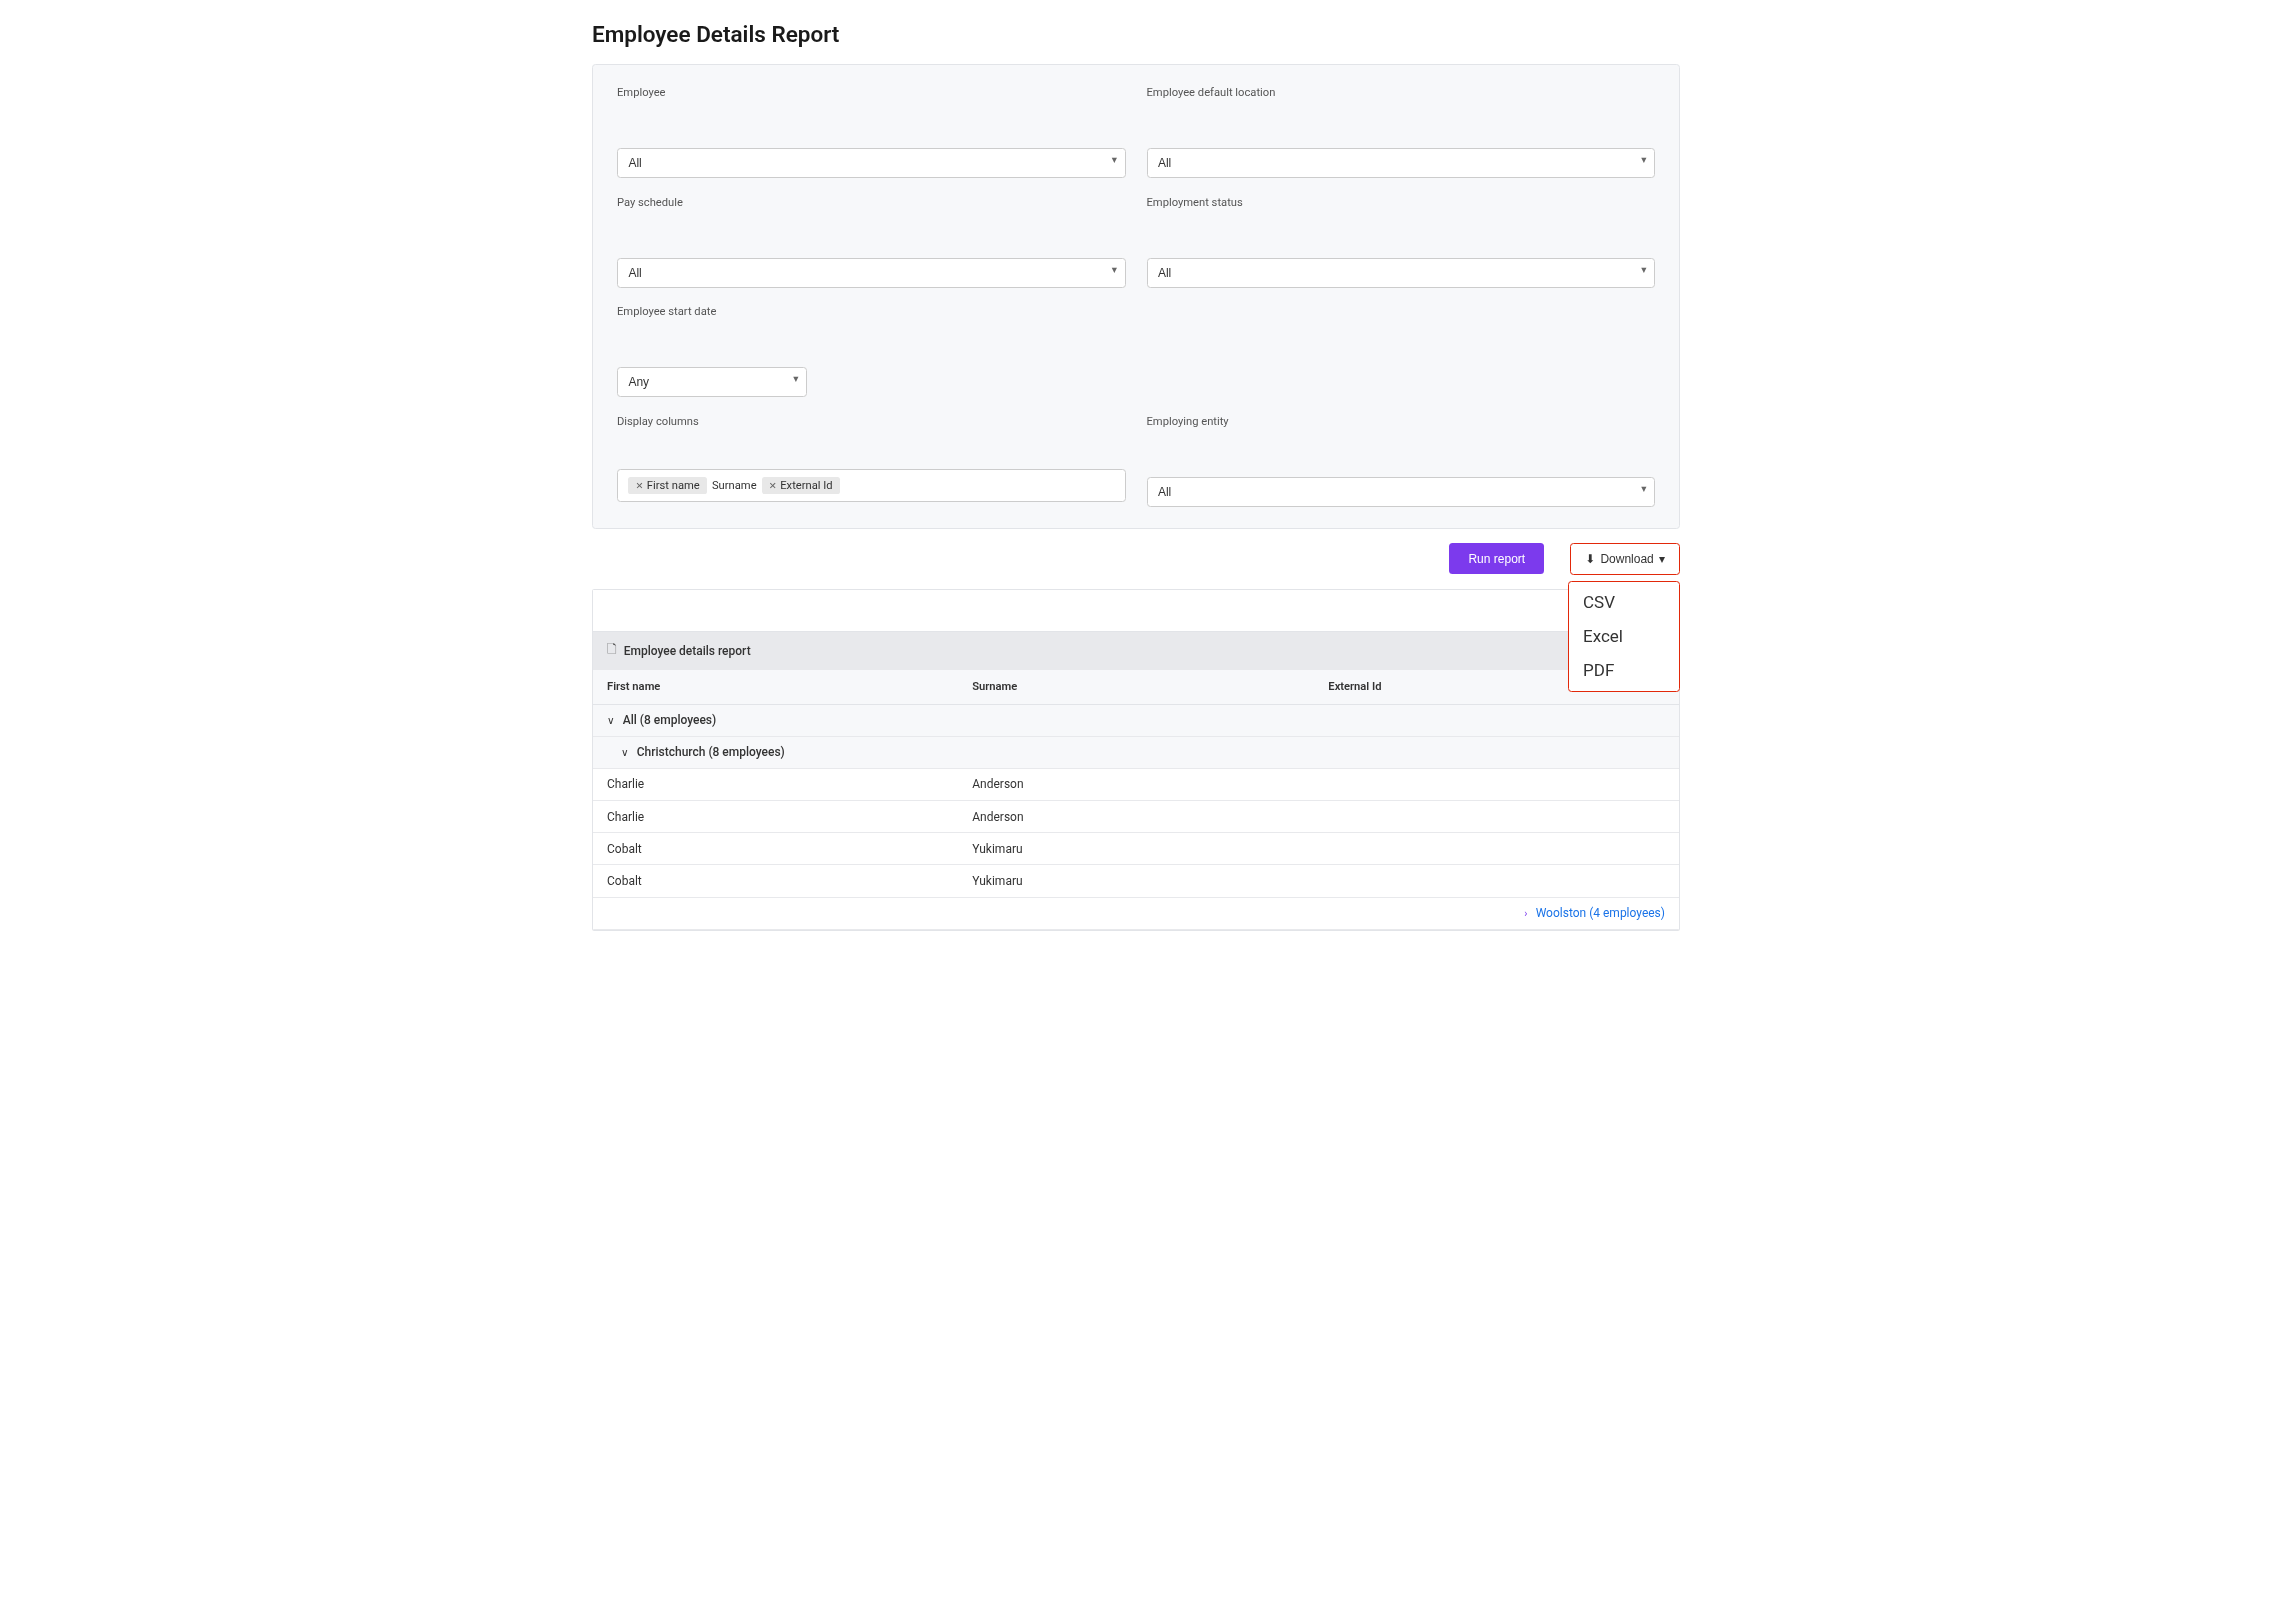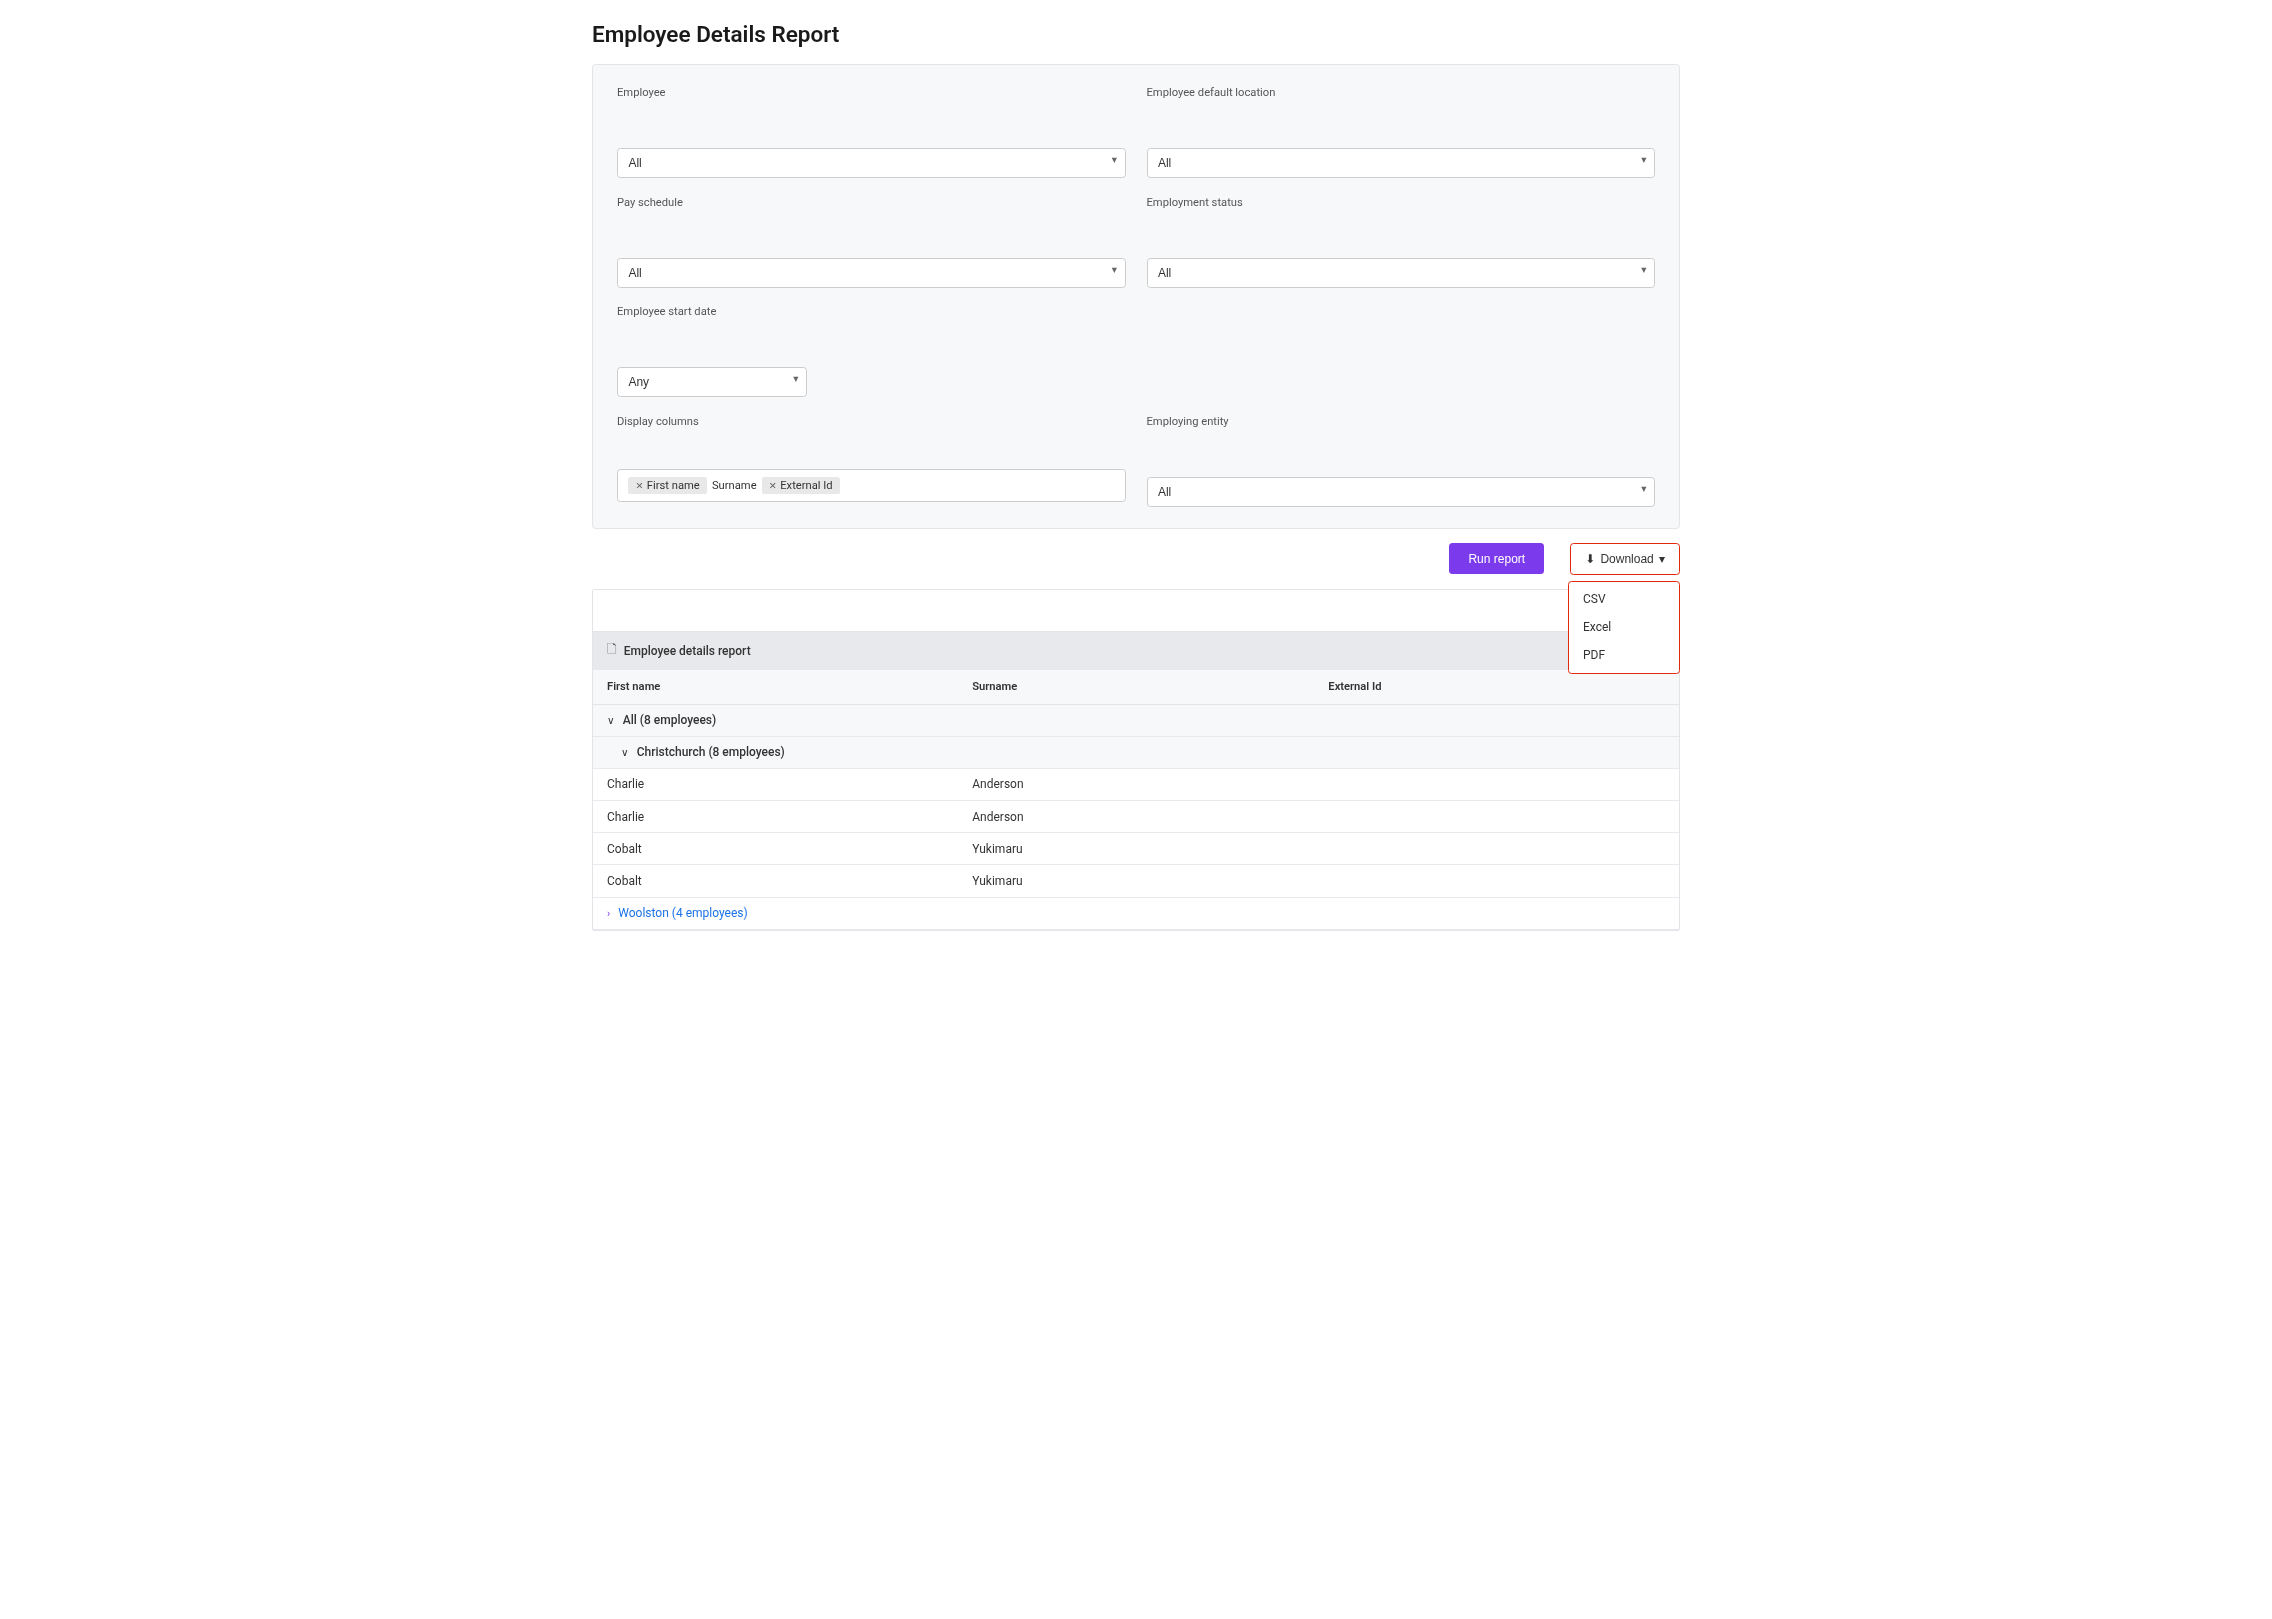--- a/index.html
+++ b/index.html
@@ -145,21 +145,21 @@
       background: #fff;
       border: 1.7px solid #e2280a;
       border-radius: 3.5px;
       min-width: 112px;
       z-index: 100;
       padding: 3.5px 0;
     }
     .download-dropdown-item {
       padding: 7px 14px;
       cursor: pointer;
-      font-size: 12px;
+      font-size: 17px;
       color: #333;
     }
     .table-section {
       border: 0.9px solid #e2e4e8;
       border-radius: 1.7px;
       overflow: hidden;
     }
     .table-toolbar {
       display: flex;
       justify-content: flex-end;
@@ -417,21 +417,21 @@
           <td></td>
         </tr>
 
         <tr class="data-table-row">
           <td>Cobalt</td>
           <td>Yukimaru</td>
           <td></td>
         </tr>
 
         <tr>
-          <td colspan="3" style="padding: 8.6px 14px;">
+          <td colspan="3" style="padding: 8.6px 14px; text-align: right;">
             <span class="chevron-right">›</span>
             <a href="#" class="woolston-link">Woolston (4 employees)</a>
           </td>
         </tr>
       </tbody>
     </table>
 
   </div>
 </div>
 

